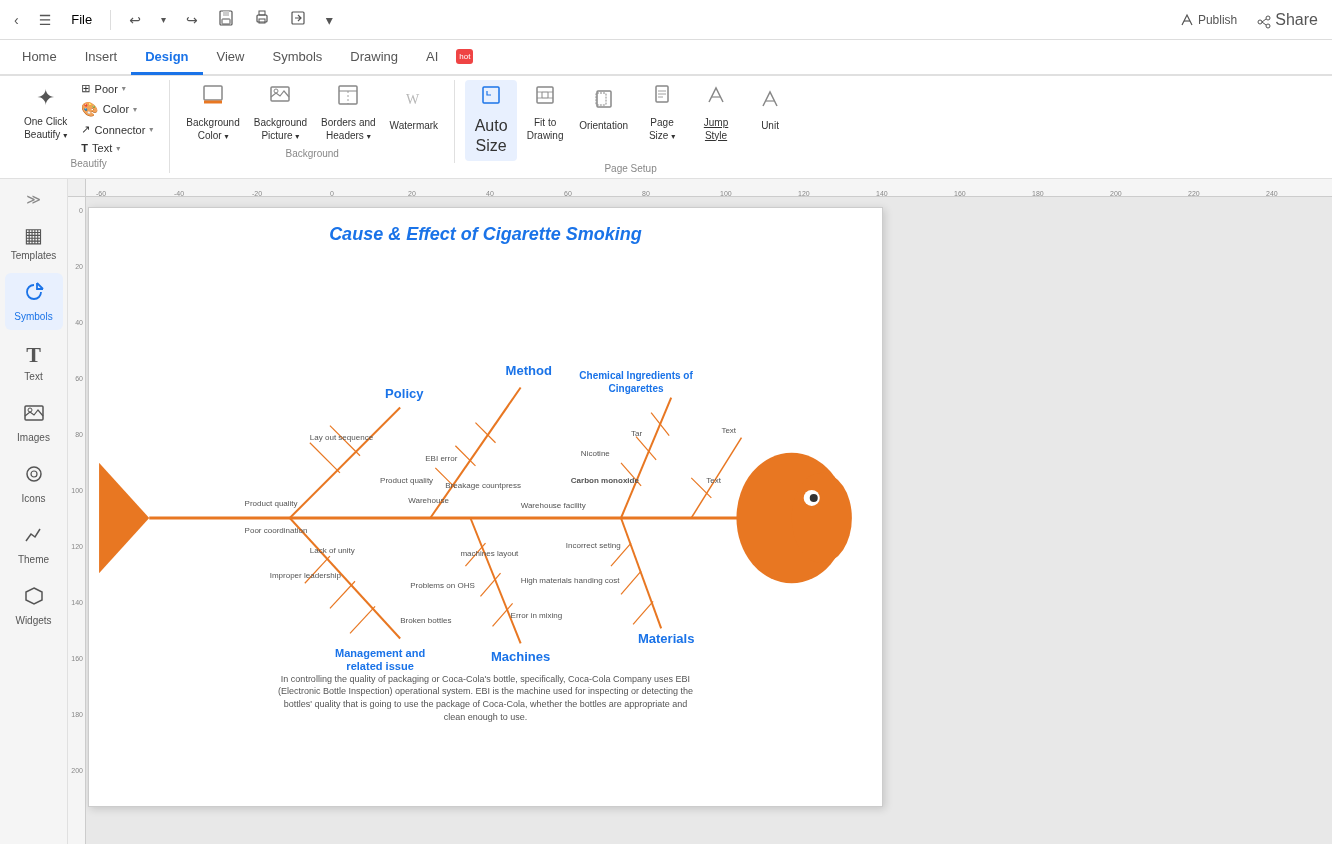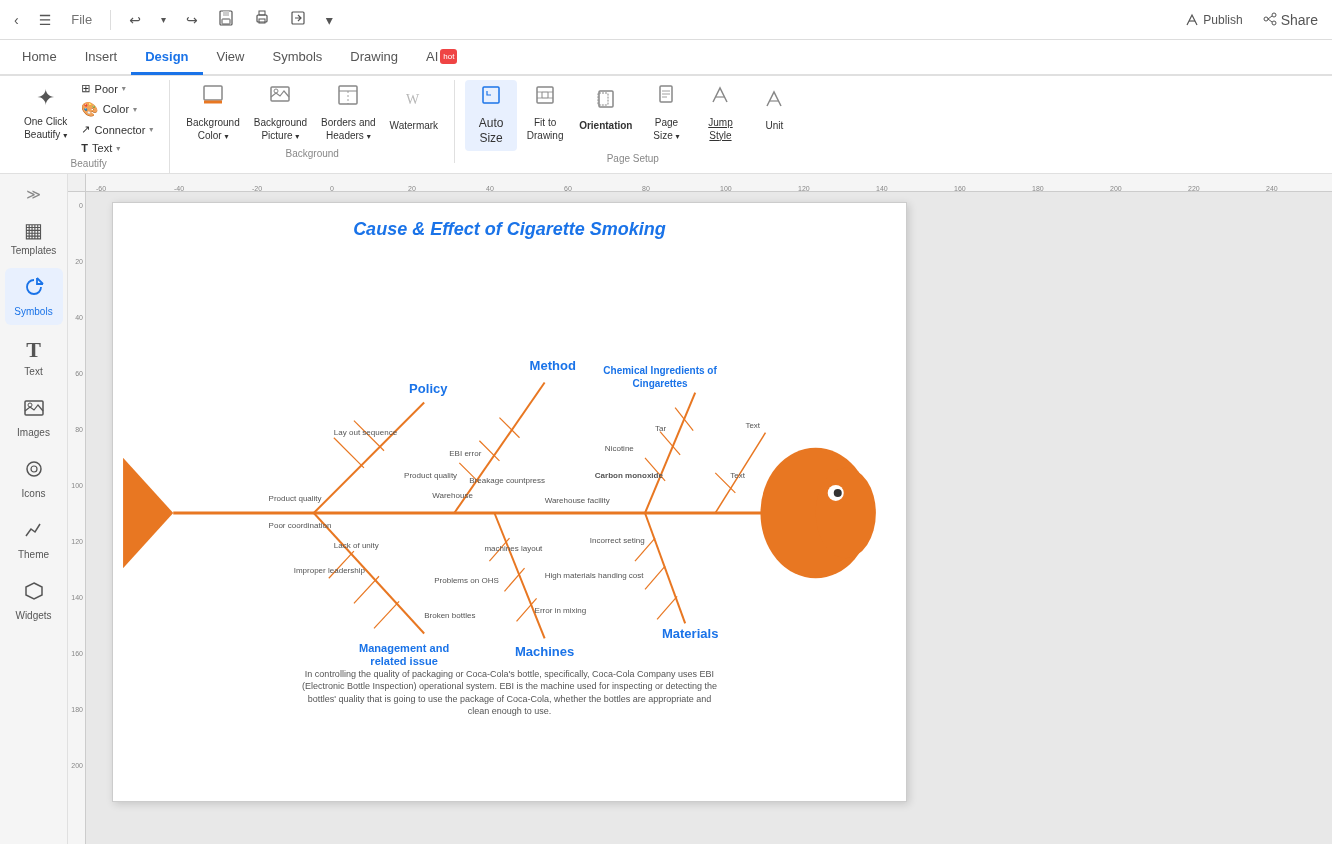--- a/index.html
+++ b/index.html
@@ -5,36 +5,36 @@
     * { box-sizing: border-box; margin: 0; padding: 0; }
     body { font-family: 'Segoe UI', Arial, sans-serif; font-size: 12px; background: #f0f0f0; overflow: hidden; width: 1332px; height: 844px; }
 
     
     .title-bar {
       display: flex; align-items: center; height: 40px; background: #fff;
       border-bottom: 1px solid #ddd; padding: 0 8px; gap: 8px;
     }
     .title-bar-btn { background: none; border: none; cursor: pointer; font-size: 14px; padding: 4px 6px; color: #555; }
     .title-bar-divider { width: 1px; height: 20px; background: #ddd; margin: 0 4px; }
-    .file-btn { display: flex; align-items: center; gap: 4px; background: none; border: none; cursor: pointer; font-size: 13px; color: #737373; padding: 4px 6px; }
+    .file-btn { display: flex; align-items: center; gap: 4px; background: none; border: none; cursor: pointer; font-size: 13px; color: #000000; padding: 4px 6px; }
 
     
     .nav-tabs {
       display: flex; align-items: center; background: #fff;
       border-bottom: 2px solid #e0e0e0; padding: 0 8px; height: 36px;
     }
     .nav-tab {
       padding: 8px 14px; cursor: pointer; font-size: 13px; color: #555;
       border-bottom: 3px solid transparent; margin-bottom: -2px;
       background: none; border-top: none; border-left: none; border-right: none;
     }
     .nav-tab.active { color: #1a73e8; border-bottom-color: #1a73e8; font-weight: 600; }
     .ai-badge {
       background: #ef4444; color: #fff; font-size: 8px; padding: 3px 3px;
-      border-radius: 3px; margin-left: 2px; vertical-align: super;
+      border-radius: 3px; margin-left: 18px; vertical-align: super;
     }
 
     
     .ribbon {
       background: #fff; border-bottom: 1px solid #e0e0e0;
       padding: 4px 8px 0; display: flex; align-items: flex-start;
     }
     .ribbon-group {
       display: flex; align-items: flex-start; gap: 2px;
       border-right: 1px solid #e0e0e0; padding: 0 10px 4px; flex-shrink: 0;
@@ -84,21 +84,21 @@
     .canvas-area { flex: 1; display: flex; flex-direction: column; overflow: hidden; }
     .ruler-row { display: flex; }
     .corner-ruler { width: 18px; height: 18px; background: #f0f0f0; border-right: 1px solid #ccc; border-bottom: 1px solid #ccc; flex-shrink: 0; }
     .h-ruler { flex: 1; height: 18px; background: #f5f5f5; border-bottom: 1px solid #ccc; overflow: hidden; position: relative; }
     .v-ruler { width: 18px; background: #f5f5f5; border-right: 1px solid #ccc; flex-shrink: 0; }
     .canvas-row { display: flex; flex: 1; overflow: hidden; }
     .canvas-scroll { flex: 1; background: #e8e8e8; overflow: hidden; position: relative; }
 
     
     .drawing-canvas {
-      position: absolute; top: 10px; left: 26px;
+      position: absolute; top: 10px; left: 2px;
       width: 795px; height: 600px;
       background: #fff; border: 1px solid #ccc;
       box-shadow: 2px 2px 8px rgba(0,0,0,0.15);
     }
     .canvas-tab-bar {
       position: absolute; bottom: 0; left: 0; right: 0; height: 28px;
       background: #fff; border-top: 1px solid #ddd;
       display: flex; align-items: center; padding: 0 8px; gap: 4px;
     }
     .canvas-tab {
@@ -172,21 +172,21 @@
   </button>
   <button class="title-bar-btn">▾</button>
   <div style="flex:1;"></div>
   <button class="title-bar-btn" style="display:flex;align-items:center;gap:4px;font-size:12px;">
     <svg width="14" height="14" viewBox="0 0 14 14">
         <path d="M2 12 L7 2 L12 12" stroke="#555" stroke-width="1.2" fill="none"></path>
         <path d="M4 8 L10 8" stroke="#555" stroke-width="1.2"></path>
       </svg>
     Publish
   </button>
-  <button class="title-bar-btn" style="display:flex;align-items:flex-start;gap:4px;font-size:14px;">
+  <button class="title-bar-btn" style="display:flex;align-items:flex-end;gap:4px;font-size:16px;">
     <svg width="14" height="14" viewBox="0 0 14 14">
         <circle cx="11" cy="3" r="2" fill="none" stroke="#555" stroke-width="1"></circle>
         <circle cx="11" cy="11" r="2" fill="none" stroke="#555" stroke-width="1"></circle>
         <circle cx="3" cy="7" r="2" fill="none" stroke="#555" stroke-width="1"></circle>
         <line x1="5" y1="7" x2="9" y2="4" stroke="#555" stroke-width="1"></line>
         <line x1="5" y1="7" x2="9" y2="10" stroke="#555" stroke-width="1"></line>
       </svg>
     Share
   </button>
 </div>
@@ -288,40 +288,40 @@
   <div class="ribbon-group">
     <div class="ribbon-group-wrap">
       <div class="ribbon-group-items">
         <button class="ribbon-btn-tall ribbon-btn-active">
           <span class="ribbon-btn-icon">
             <svg width="22" height="22" viewBox="0 0 22 22">
                 <rect x="3" y="3" width="16" height="16" rx="1" fill="none" stroke="#1a73e8" stroke-width="1.5"></rect>
                 <path d="M7 7 L7 11 L11 11" fill="none" stroke="#1a73e8" stroke-width="1.2"></path>
               </svg>
           </span>
-          <span style="font-size:12px;text-align:center;">Auto<br>Size</span>
+          <span style="font-size:16px;text-align:center;">Auto<br>Size</span>
         </button>
         <button class="ribbon-btn-tall">
           <span class="ribbon-btn-icon">
             <svg width="22" height="22" viewBox="0 0 22 22">
                 <rect x="3" y="3" width="16" height="16" rx="1" fill="none" stroke="#888" stroke-width="1.5"></rect>
                 <path d="M8 8 L14 8 L14 14 L8 14 Z" fill="none" stroke="#888" stroke-width="1"></path>
                 <path d="M3 8 L8 8 M3 14 L8 14 M14 8 L19 8 M14 14 L19 14" stroke="#888" stroke-width="0.8"></path>
               </svg>
           </span>
           <span style="font-size:10px;text-align:center;">Fit to<br>Drawing</span>
         </button>
         <button class="ribbon-btn-tall">
           <span class="ribbon-btn-icon">
             <svg width="22" height="22" viewBox="0 0 22 22">
                 <rect x="4" y="3" width="14" height="16" rx="1" fill="none" stroke="#888" stroke-width="1.5"></rect>
                 <rect x="3" y="5" width="10" height="12" rx="1" fill="none" stroke="#888" stroke-width="1" stroke-dasharray="2,1"></rect>
               </svg>
           </span>
-          <span style="font-size:10px;text-align:center;font-weight:bold;">Orientation</span>
+          <span style="font-size:10px;text-align:center;">Orientation</span>
         </button>
         <button class="ribbon-btn-tall">
           <span class="ribbon-btn-icon">
             <svg width="22" height="22" viewBox="0 0 22 22">
                 <rect x="5" y="2" width="12" height="16" rx="1" fill="none" stroke="#888" stroke-width="1.5"></rect>
                 <path d="M7 7 L15 7 M7 10 L15 10 M7 13 L12 13" stroke="#888" stroke-width="0.8"></path>
               </svg>
           </span>
           <span style="font-size:10px;text-align:center;">Page<br>Size <span style="font-size:8px;">▾</span></span>
         </button>

